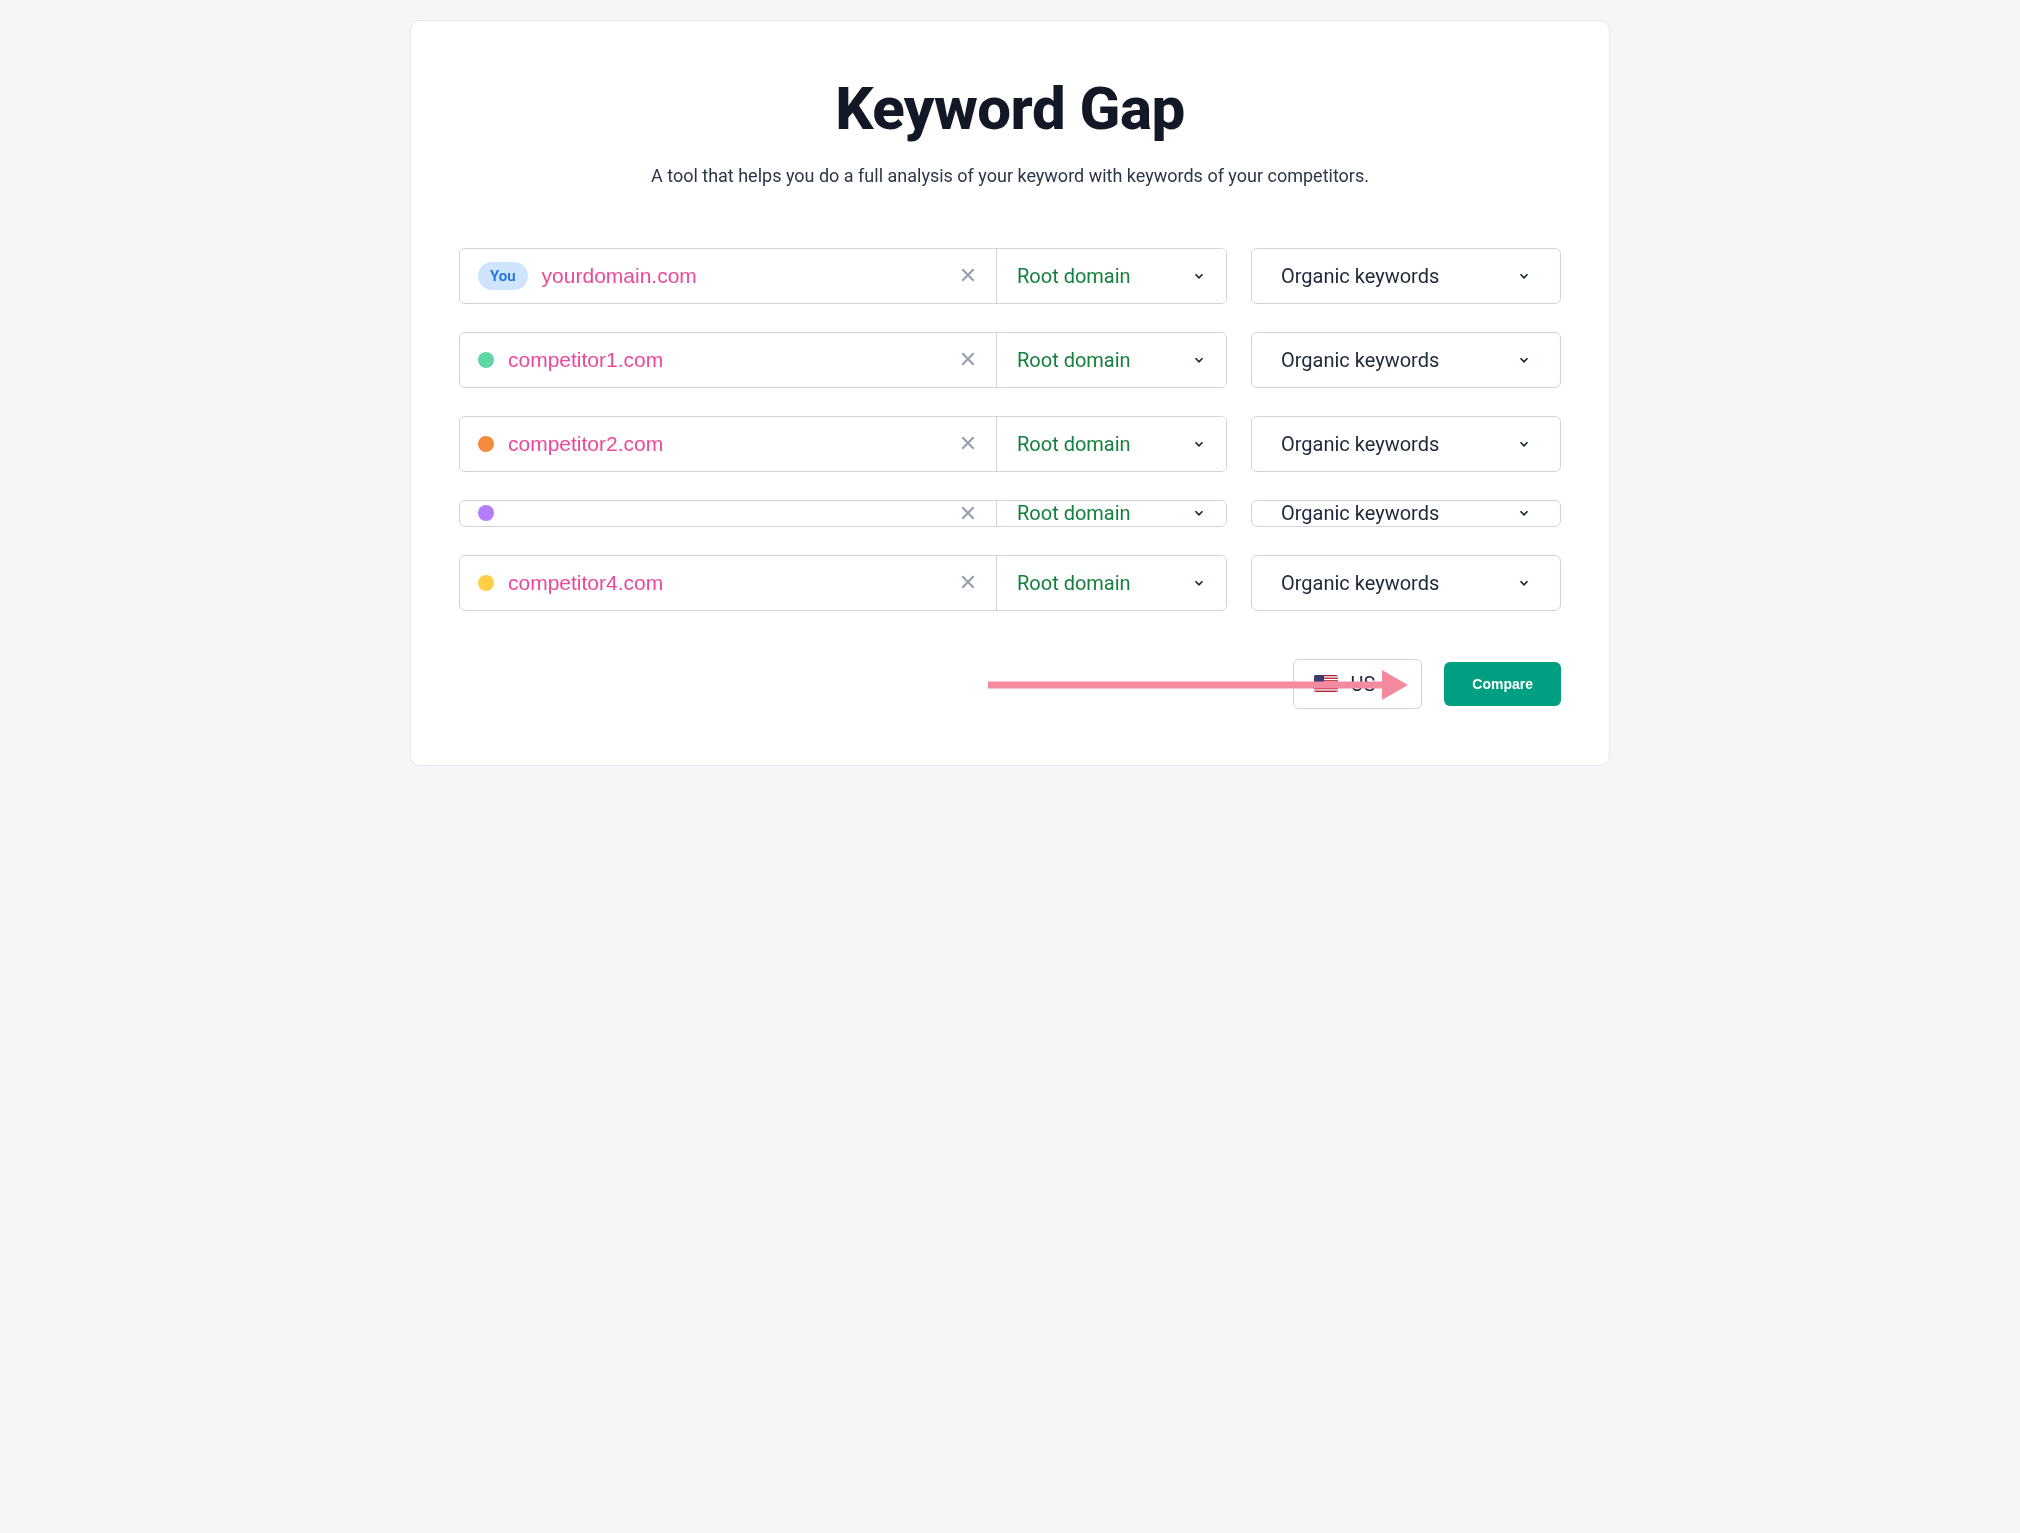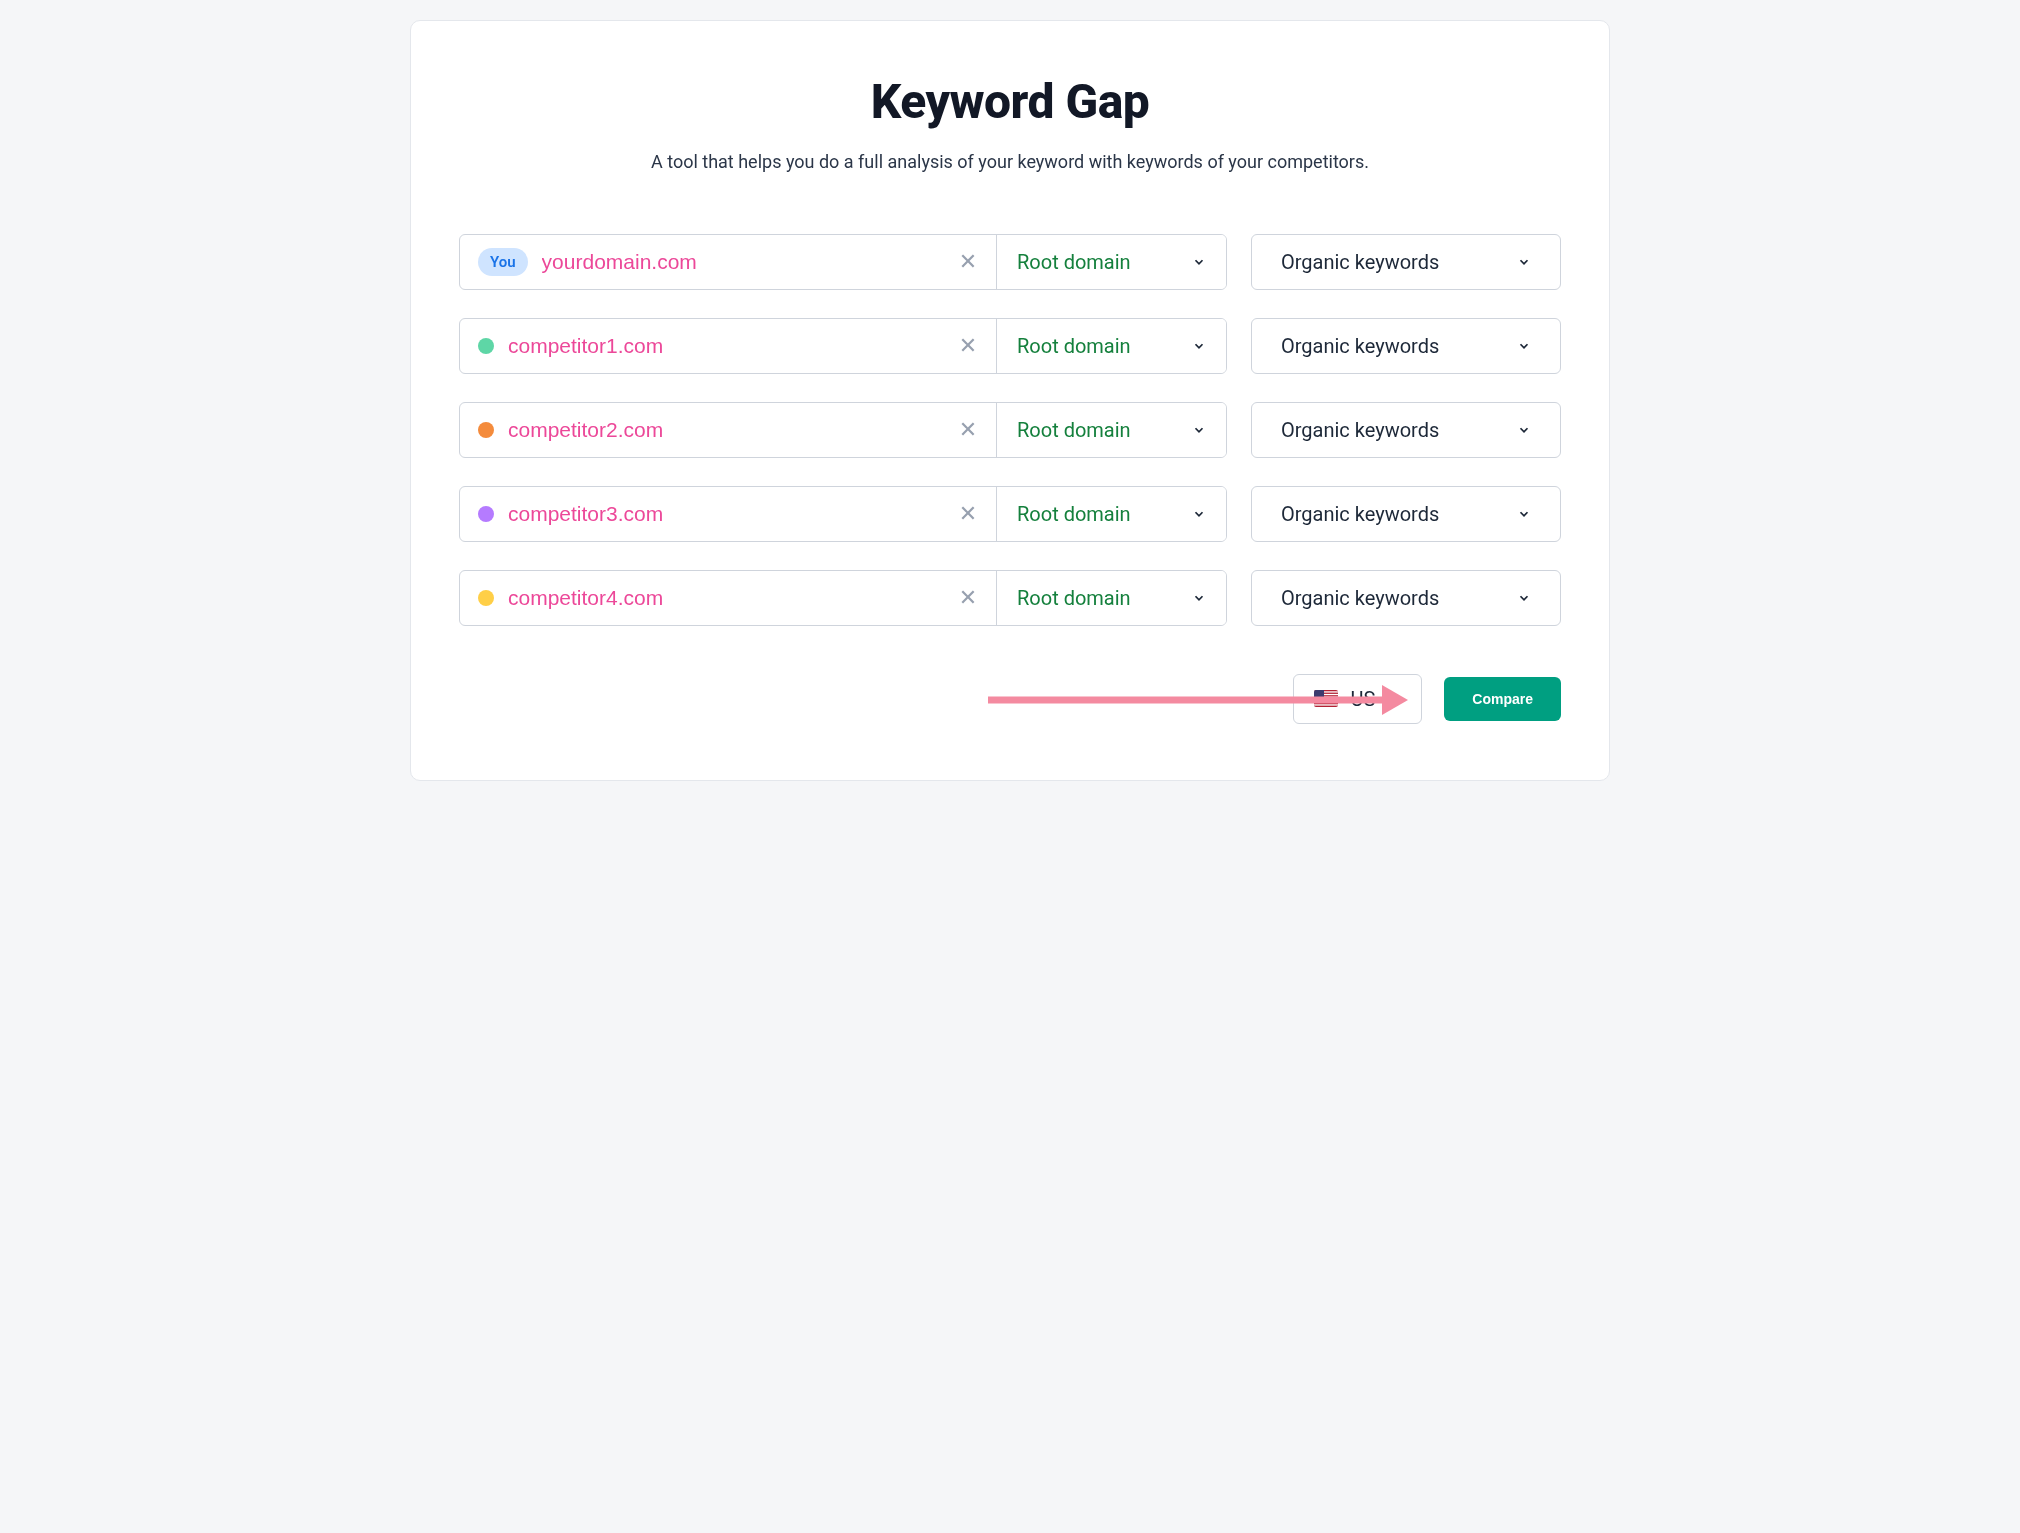--- a/index.html
+++ b/index.html
@@ -14,21 +14,21 @@
     background: #ffffff;
     border: 1px solid #e4e7ec;
     border-radius: 10px;
     max-width: 1200px;
     margin: 0 auto;
     padding: 52px 48px 56px;
     position: relative;
   }
   .title {
     text-align: center;
-    font-size: 48px;
+    font-size: 60px;
     font-weight: 800;
     letter-spacing: -0.5px;
     color: #121826;
     margin-bottom: 18px;
   }
   .subtitle {
     text-align: center;
     font-size: 18px;
     line-height: 1.55;
     color: #2b3648;
@@ -269,21 +269,20 @@
         <svg class="chev" viewBox="0 0 24 24" fill="none" stroke="currentColor" stroke-width="3">
             <polyline points="6 9 12 15 18 9"></polyline>
           </svg>
       </div>
     </div>
 
     <div class="row" style="grid-template-columns: 1fr 310px;">
       <div class="input-wrap">
         <div class="input-left">
           <span class="dot" style="background:#b57bff"></span>
-          <input class="domain-input" value="competitor3.com" style="">
         </div>
         <div class="clear-cell">
           <span>✕</span>
         </div>
         <div class="scope-cell">
           <span class="scope-label">Root domain</span>
           <svg class="chev" viewBox="0 0 24 24" fill="none" stroke="currentColor" stroke-width="3">
               <polyline points="6 9 12 15 18 9"></polyline>
             </svg>
         </div>

